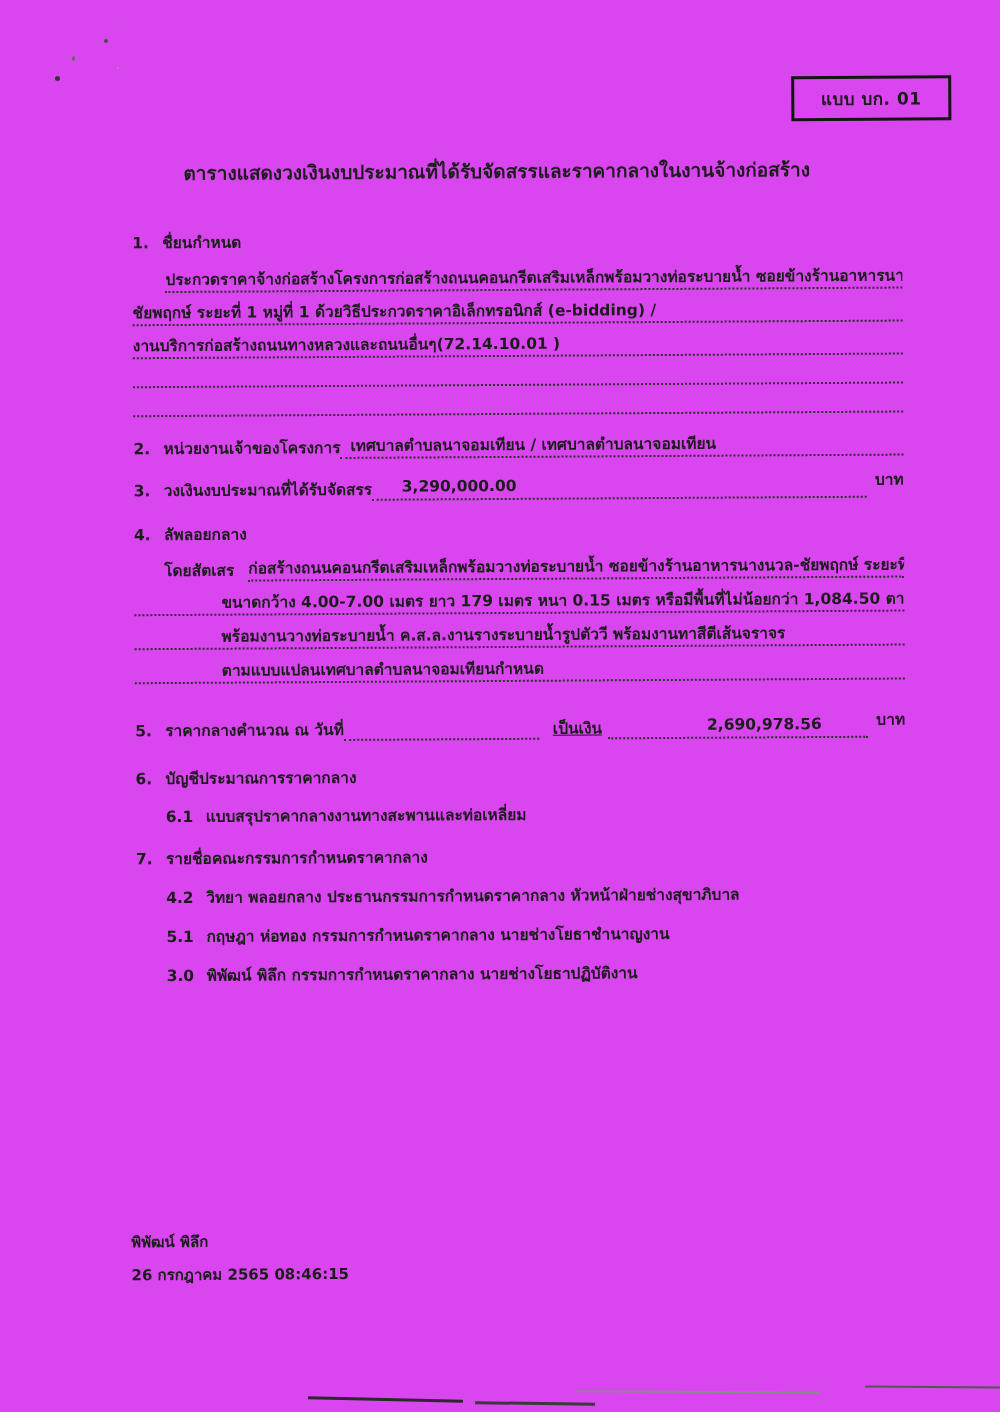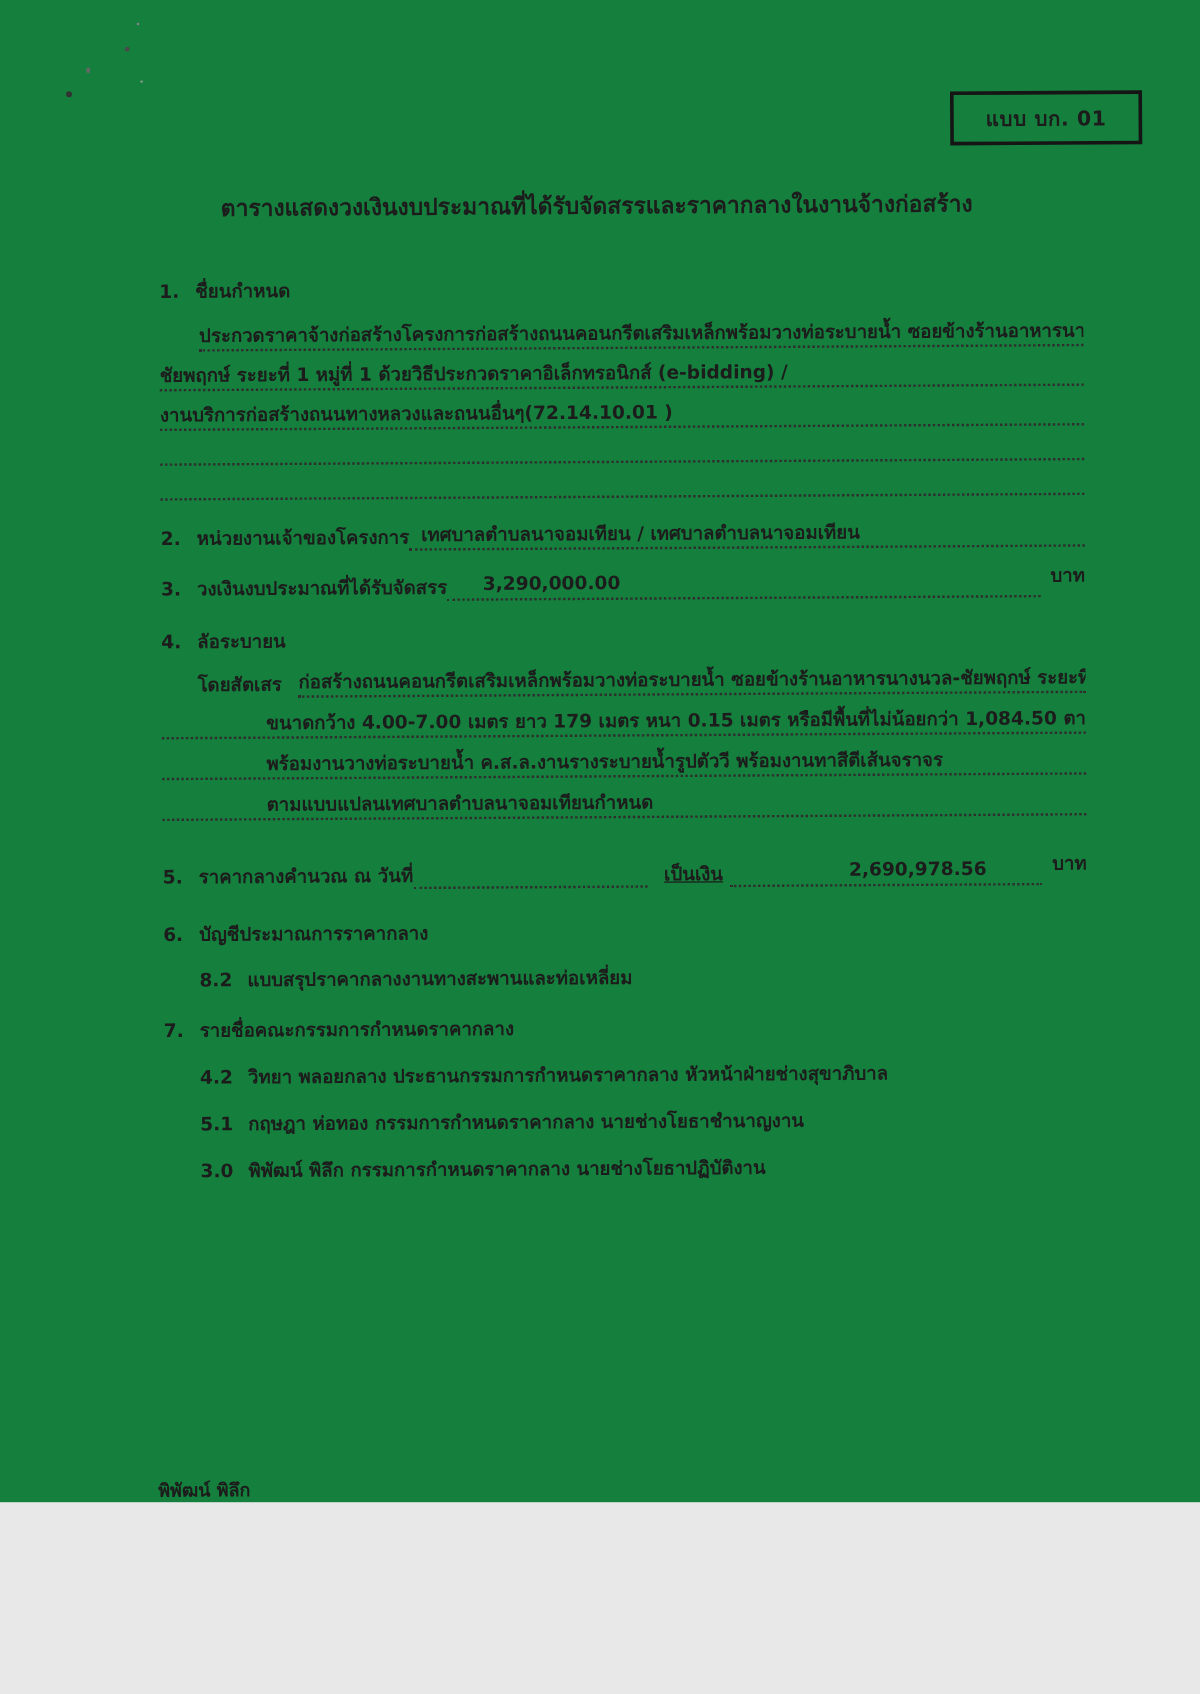--- a/index.html
+++ b/index.html
@@ -1,19 +1,19 @@
 <!DOCTYPE html>
 <html><head>
 <meta charset="utf-8">
 <style>
   * { margin:0; padding:0; box-sizing:border-box; }
   html,body { background:#e8e8e8; }
   .page {
-    position:relative; width:1000px; height:1252px; margin:0 auto;
-    background:#15803d; overflow:hidden;
+    position:relative; width:1000px; height:1412px; margin:0 auto;
+    background:#d946ef; overflow:hidden;
     font-family:"DejaVu Sans","Liberation Sans",sans-serif;
     color:#1c1c1c;
   }
   .tilt { position:absolute; inset:0; transform:rotate(-0.35deg); transform-origin:50% 50%; }
 
   .formtag-box {
     position:absolute; left:795px; top:78px; width:160px; height:45px;
     border:3px solid #151515; display:flex; align-items:center; justify-content:center;
     font-size:17px; font-weight:700; letter-spacing:0.5px;
   }
@@ -107,21 +107,21 @@
         <span class="num">3.</span>
         <span class="lbl">วงเงินงบประมาณที่ได้รับจัดสรร</span>
         <span class="dotfill">
           <span class="posval" style="left:6%;">3,290,000.00</span>
         </span>
         <span class="unit">บาท</span>
       </div>
 
       <div class="row r-item4-head">
         <span class="num">4.</span>
-        <span class="lbl">ลัอระบายน</span>
+        <span class="lbl">ลัพลอยกลาง</span>
       </div>
       <div class="row i4-line i4-first">
         <span class="sublbl">โดยสัตเสร</span>
         <span class="dotfill">
           <span class="inline-val" style="padding-left:0;">ก่อสร้างถนนคอนกรีตเสริมเหล็กพร้อมวางท่อระบายน้ำ ซอยข้างร้านอาหารนางนวล-ชัยพฤกษ์ ระยะที่ 1 หมู่ที่ 1</span>
         </span>
       </div>
       <div class="fill-line i4-line">
           <span class="pad">ขนาดกว้าง 4.00-7.00 เมตร ยาว 179 เมตร หนา 0.15 เมตร หรือมีพื้นที่ไม่น้อยกว่า 1,084.50 ตารางเมตร</span>
         </div>
@@ -141,21 +141,21 @@
           <span class="posval" style="left:38%;">2,690,978.56</span>
         </span>
         <span class="unit">บาท</span>
       </div>
 
       <div class="row r-item6-head">
         <span class="num">6.</span>
         <span class="lbl">บัญชีประมาณการราคากลาง</span>
       </div>
       <div class="sub-row">
-        <span class="sub-num">8.2</span>
+        <span class="sub-num">6.1</span>
         <span class="lbl">แบบสรุปราคากลางงานทางสะพานและท่อเหลี่ยม</span>
       </div>
 
       <div class="row r-item7-head">
         <span class="num">7.</span>
         <span class="lbl">รายชื่อคณะกรรมการกำหนดราคากลาง</span>
       </div>
       <div class="sub-row committee">
         <span class="sub-num">4.2</span>
         <span class="lbl">วิทยา พลอยกลาง ประธานกรรมการกำหนดราคากลาง หัวหน้าฝ่ายช่างสุขาภิบาล</span>

